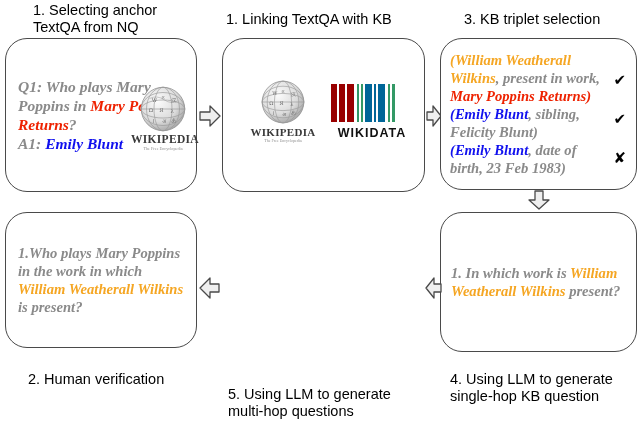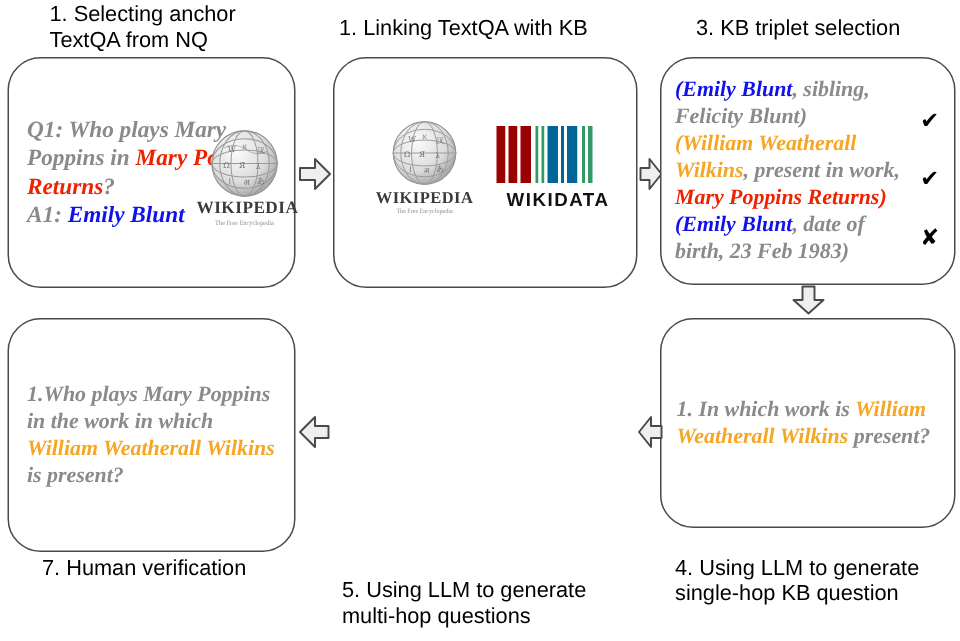--- a/index.html
+++ b/index.html
@@ -227,25 +227,25 @@
     <svg width="16" height="24" viewBox="0 0 16 24">
       <path d="M1 8 L7 8 L7 2 L15 12 L7 22 L7 16 L1 16 Z" fill="#efefef" stroke="#4a4a4a" stroke-width="1.3" stroke-linejoin="round"></path>
     </svg>
   </div>
 
   <div class="box" style="left:440px;top:38px;width:197px;height:152px;">
     <div class="box-inner" style="padding:6px 8px 6px 9px;">
       <div class="qa small triplets">
 
         <div style="padding-right:24px;">
+          <span class="orange">(</span><span class="orange">William Weatherall Wilkins</span><span>, present in work, </span><span class="red">Mary Poppins Returns</span><span class="red">)</span>
+        </div>
+
+        <div style="padding-right:24px;">
           <span class="blue">(</span><span class="blue">Emily Blunt</span><span>, sibling, </span><span>Felicity Blunt</span><span>)</span>
-        </div>
-
-        <div style="padding-right:24px;">
-          <span class="orange">(</span><span class="orange">William Weatherall Wilkins</span><span>, present in work, </span><span class="red">Mary Poppins Returns</span><span class="red">)</span>
         </div>
 
         <div style="padding-right:24px;">
           <span class="blue">(</span><span class="blue">Emily Blunt</span><span>, date of birth, </span><span>23 Feb 1983</span><span>)</span>
         </div>
 
         <span class="mark m1">✔</span>
         <span class="mark m2">✔</span>
         <span class="mark m3">✘</span>
       </div>
@@ -274,27 +274,27 @@
     </svg>
   </div>
 
 
   <div class="arrow" style="left:199px;top:276px;">
     <svg width="21" height="24" viewBox="0 0 21 24">
       <path d="M20 8 L11 8 L11 2 L1 12 L11 22 L11 16 L20 16 Z" fill="#efefef" stroke="#4a4a4a" stroke-width="1.3" stroke-linejoin="round"></path>
     </svg>
   </div>
 
-  <div class="box" style="left:5px;top:212px;width:192px;height:156px;">
+  <div class="box" style="left:5px;top:212px;width:192px;height:136px;">
     <div class="box-inner" style="padding:10px 12px;">
       <div class="qa small">
         <span>1.Who plays Mary Poppins in the work in which </span><span class="orange">William Weatherall Wilkins</span><span> is present?</span>
       </div>
     </div>
   </div>
 
-  <div class="caption" style="left:28px;top:371px;width:185px;">7. Human verification</div>
+  <div class="caption" style="left:28px;top:371px;width:185px;">2. Human verification</div>
   <div class="caption" style="left:228px;top:386px;width:205px;">5. Using LLM to generate
 multi-hop questions</div>
   <div class="caption" style="left:450px;top:371px;width:195px;">4. Using LLM to generate
 single-hop KB question</div>
 
 </div>
 
 </body></html>

